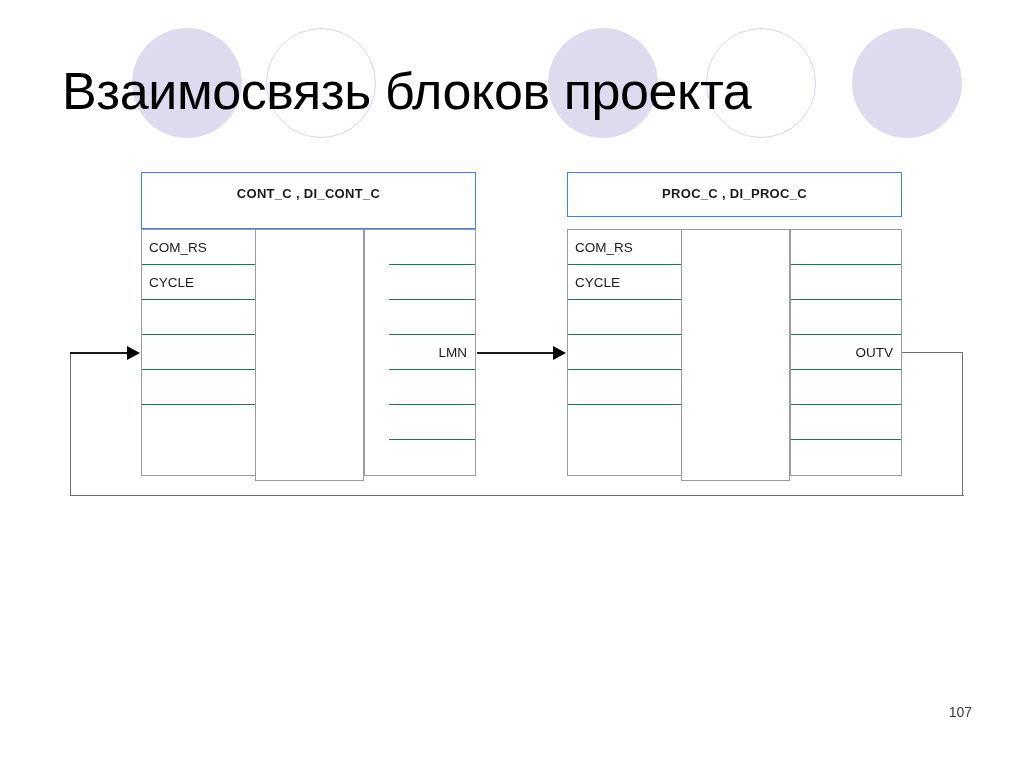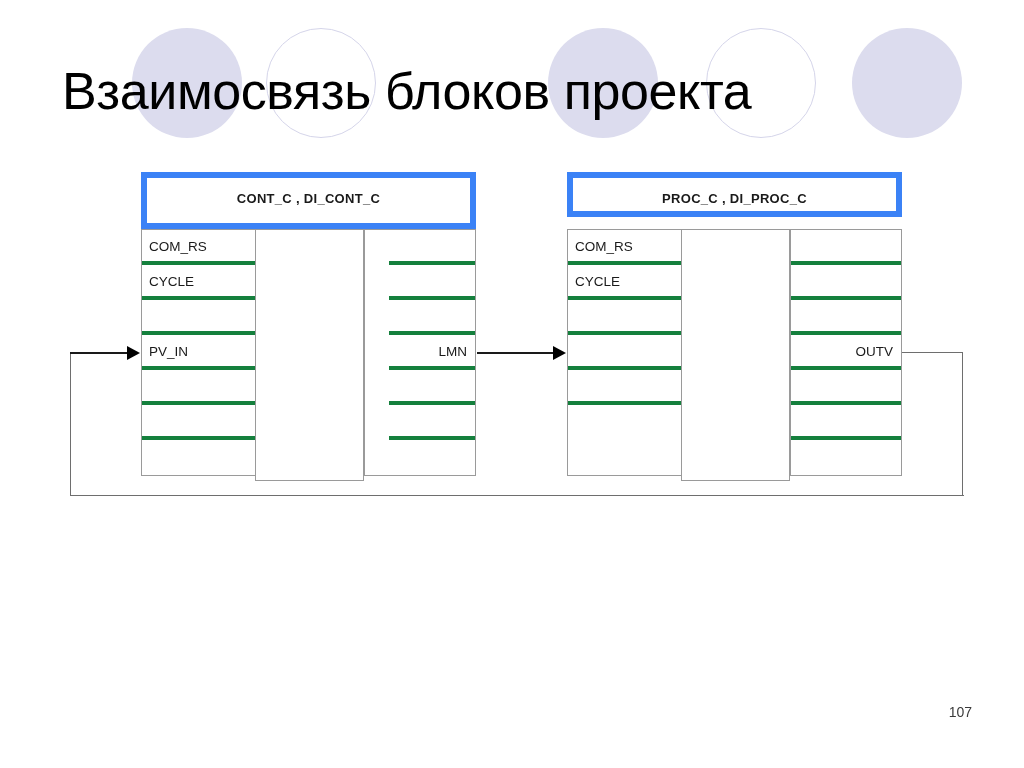--- a/index.html
+++ b/index.html
@@ -61,21 +61,21 @@
   
   .fb {
     position: absolute;
     box-sizing: border-box;
   }
   .fb-header {
     position: absolute;
     left: 0;
     top: 0;
     box-sizing: border-box;
-    border: 6px solid #3b82f6;
+    border: 1px solid #3b82f6;
     background: #ffffff;
     display: flex;
     align-items: flex-start;
     justify-content: center;
   }
   .fb-header-label {
     font-size: 13px;
     font-weight: bold;
     letter-spacing: 0.3px;
     color: #1a1a1a;
@@ -84,21 +84,21 @@
   }
 
   .fb-col {
     position: absolute;
     box-sizing: border-box;
     border: 1px solid #9a9a9a;
     background: #ffffff;
   }
   .fb-cell {
     box-sizing: border-box;
-    border-bottom: 4px solid #15803d;
+    border-bottom: 1px solid #15803d;
     height: 35px;
     position: relative;
     background: #ffffff;
   }
   .fb-cell:last-child {
     border-bottom: none;
   }
   .fb-cell .cell-label {
     position: absolute;
     top: 50%;
@@ -173,23 +173,20 @@
       <div class="fb-cell">
           <span class="cell-label">COM_RS</span>
         </div>
       <div class="fb-cell">
           <span class="cell-label">CYCLE</span>
         </div>
       <div class="fb-cell">
           <span class="cell-label"></span>
         </div>
       <div class="fb-cell">
-          <span class="cell-label">PV_IN</span>
-        </div>
-      <div class="fb-cell">
           <span class="cell-label"></span>
         </div>
       <div class="fb-cell">
           <span class="cell-label"></span>
         </div>
       <div class="fb-cell">
           <span class="cell-label"></span>
         </div>
     </div>
 

